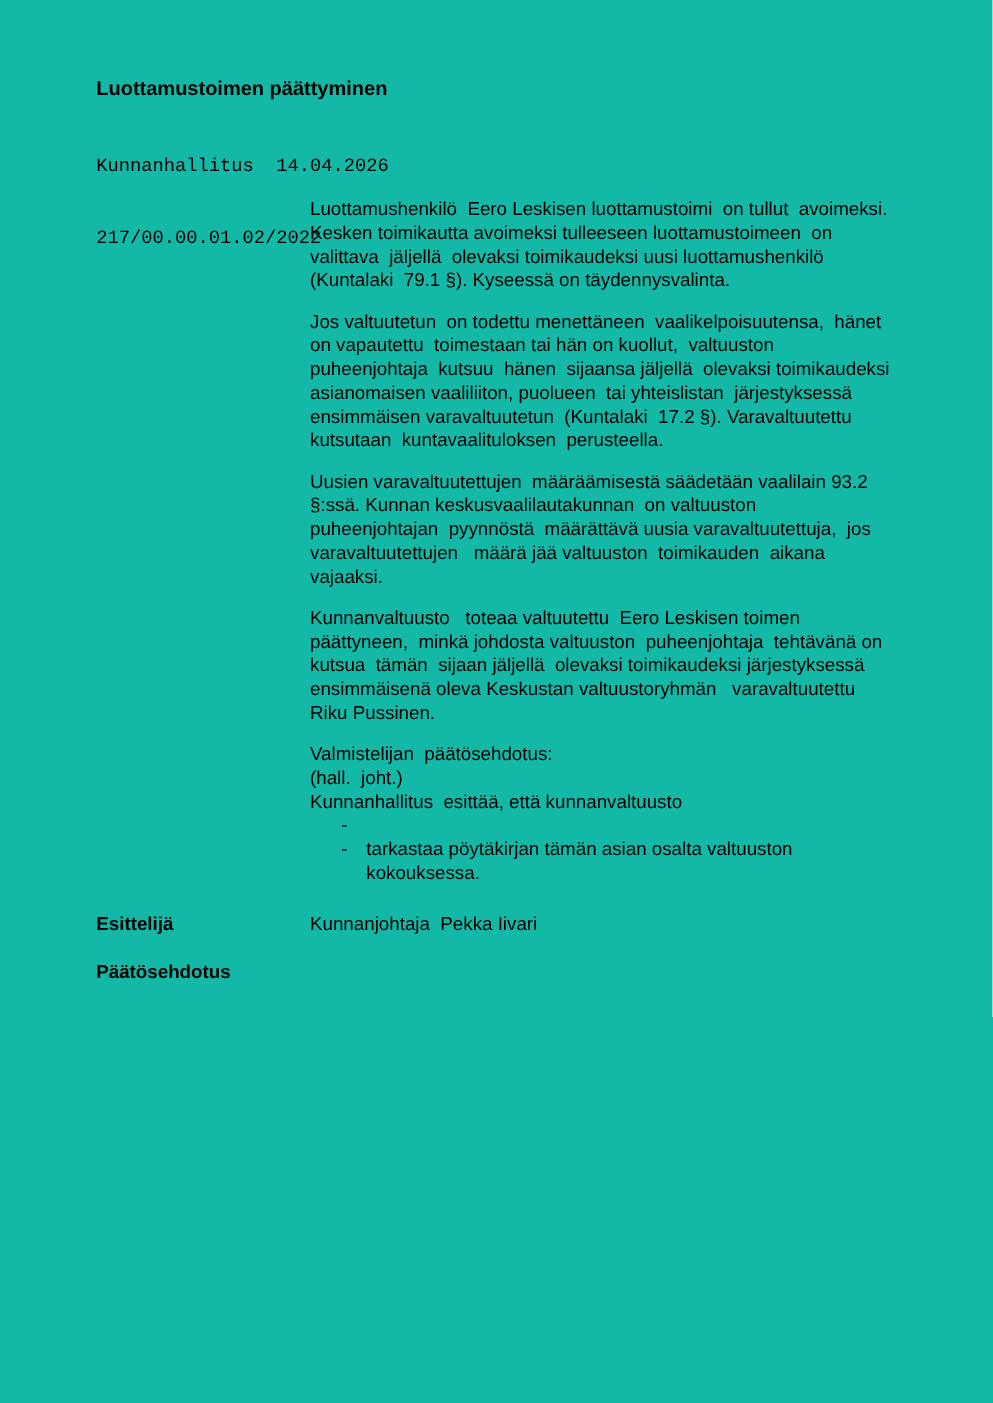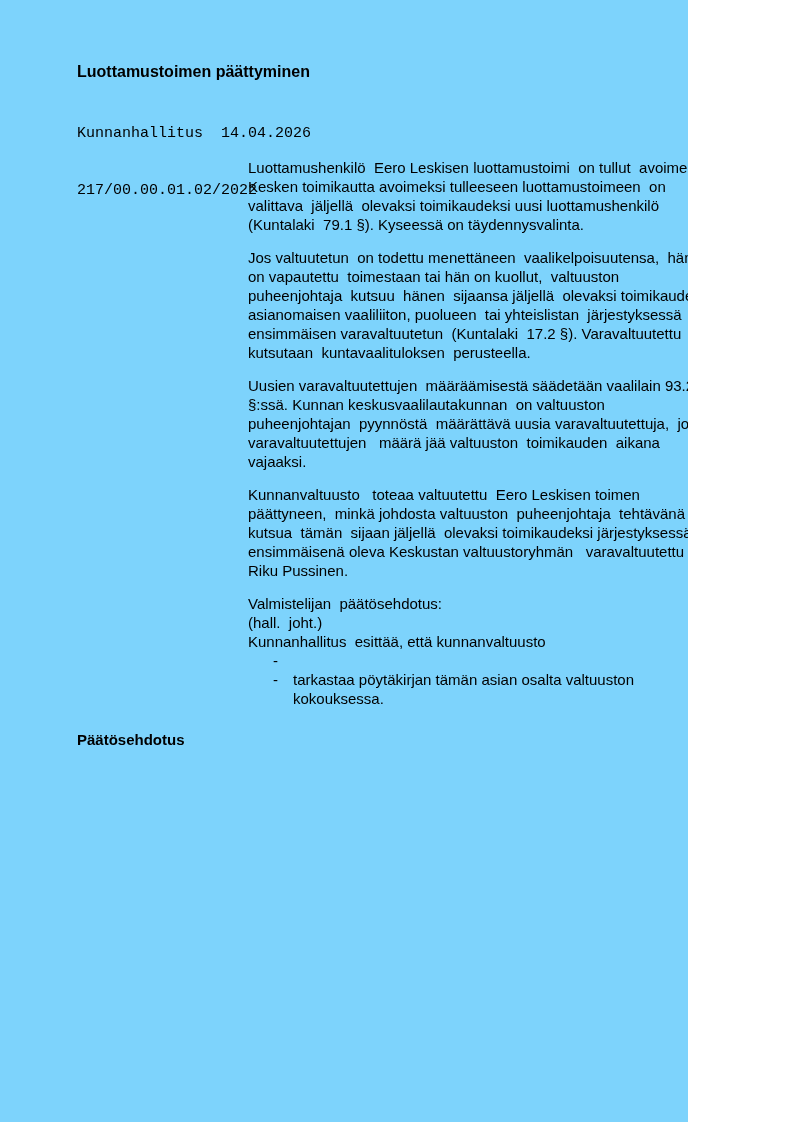--- a/index.html
+++ b/index.html
@@ -2,23 +2,23 @@
 <html lang="fi"><head>
 <meta charset="utf-8">
 <style>
   html, body {
     margin: 0;
     padding: 0;
     background: #ffffff;
   }
   .page {
     position: relative;
-    width: 688px;
+    width: 794px;
     height: 1122px;
-    background: #7dd3fc;
+    background: #14b8a6;
     color: #000000;
     font-family: "Liberation Sans", "DejaVu Sans", sans-serif;
     font-size: 15px;
     line-height: 19px;
     overflow: hidden;
   }
   .doc-title {
     position: absolute;
     left: 77px;
     top: 62px;
@@ -128,17 +128,21 @@
     </div>
     <div class="bullet">
       <span class="dash">-</span>
       <span class="btext">tarkastaa pöytäkirjan tämän asian osalta valtuuston
 kokouksessa.</span>
     </div>
   </div>
 
   <div class="fields">
     <div class="field-row">
+      <div class="field-label">Esittelijä</div>
+      <div class="field-value">Kunnanjohtaja  Pekka Iivari</div>
+    </div>
+    <div class="field-row">
       <div class="field-label">Päätösehdotus</div>
     </div>
   </div>
 
 </div>
 
 </body></html>

